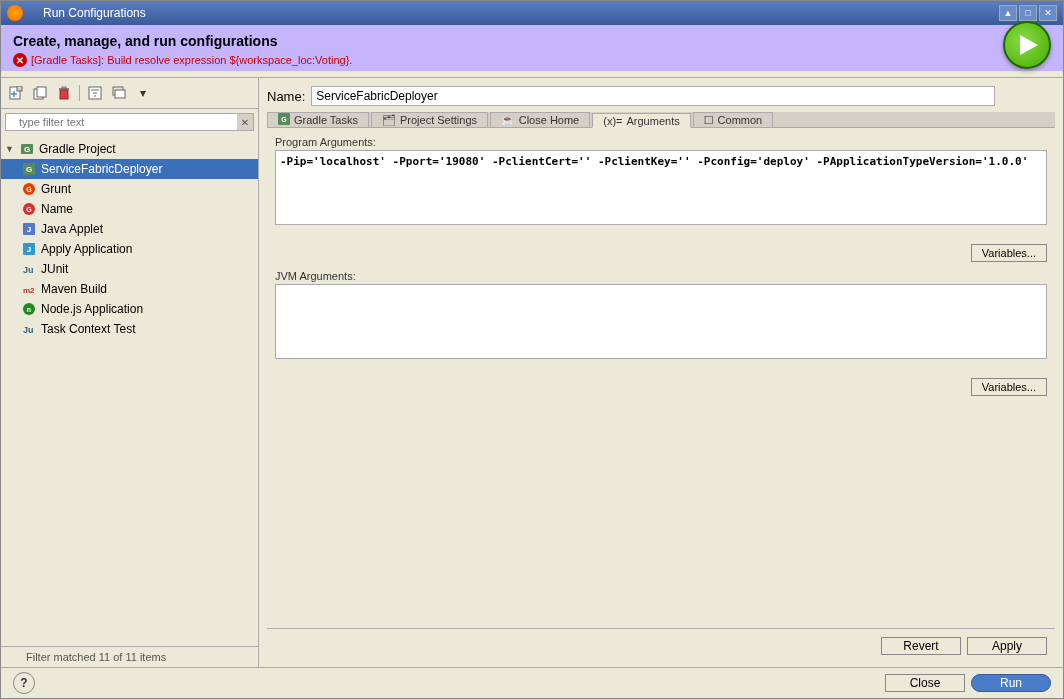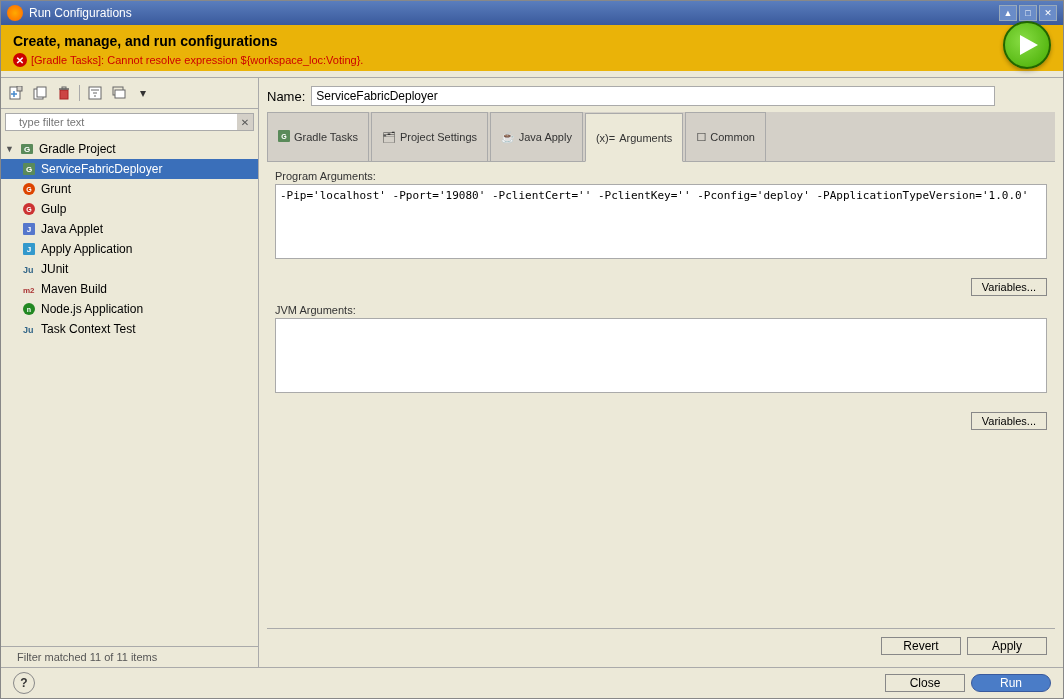--- a/index.html
+++ b/index.html
@@ -27,21 +27,21 @@
       padding: 3px 6px;
       display: flex;
       align-items: center;
       justify-content: space-between;
       height: 24px;
     }
 
     .title-bar-left {
       display: flex;
       align-items: center;
-      gap: 6px;
+      gap: 20px;
     }
 
     .title-bar-icon {
       width: 16px;
       height: 16px;
       background: radial-gradient(circle, #ffaa00, #ff6600);
       border-radius: 50%;
       display: flex;
       align-items: center;
       justify-content: center;
@@ -65,21 +65,21 @@
       color: white;
       font-size: 9px;
       cursor: pointer;
       display: flex;
       align-items: center;
       justify-content: center;
     }
 
     .header-section {
       padding: 8px 12px 4px 12px;
-      background: #eab308;
+      background: #c4b5fd;
     }
 
     .header-title {
       font-size: 14px;
       font-weight: bold;
       color: #000;
       margin-bottom: 4px;
     }
 
     .error-line {
@@ -215,21 +215,21 @@
 
     .tree-item {
       display: flex;
       align-items: center;
       padding: 2px 4px 2px 20px;
       cursor: pointer;
     }
     .tree-item.selected { background: #3a6fba; color: white; }
 
     .filter-status {
-      padding: 4px 16px;
+      padding: 4px 25px;
       font-size: 11px;
       color: #555;
       border-top: 1px solid #aaa;
     }
 
     .run-btn {
       width: 48px;
       height: 48px;
       background: radial-gradient(circle at 40% 40%, #88dd44, #44aa00);
       border-radius: 50%;
@@ -283,21 +283,21 @@
     .tabs-bar {
       display: flex;
       border-bottom: 1px solid #aaa;
       background: #d4d0c8;
     }
 
     .tab {
       display: flex;
       align-items: center;
       gap: 4px;
-      padding: 17px 10px;
+      padding: 0 10px;
       border: 1px solid #aaa;
       border-bottom: none;
       background: #d4d0c8;
       cursor: pointer;
       font-size: 11px;
       margin-right: 2px;
       color: #333;
     }
 
     .tab.active {
@@ -330,20 +330,21 @@
 
     .arg-textarea {
       width: 100%;
       border: 1px solid #aaa;
       background: white;
       padding: 4px;
       font-size: 11px;
       font-family: monospace;
       resize: none;
       outline: none;
+      font-weight: bold;
     }
 
     .variables-btn-row {
       display: flex;
       justify-content: flex-end;
       margin-top: 19px;
     }
 
     .variables-btn {
       padding: 2px 10px;
@@ -420,21 +421,21 @@
       <button class="title-btn">▲</button>
       <button class="title-btn">□</button>
       <button class="title-btn">✕</button>
     </div>
   </div>
 
   <div class="header-section" style="position:relative;">
     <div class="header-title">Create, manage, and run configurations</div>
     <div class="error-line">
       <div class="error-icon">✕</div>
-      <span>[Gradle Tasks]: Cannot resolve expression ${workspace_loc:Voting}.</span>
+      <span>[Gradle Tasks]: Build resolve expression ${workspace_loc:Voting}.</span>
     </div>
 
     <div style="position:absolute; top:-4px; right:12px;">
       <button class="run-btn">
         <div class="run-triangle"></div>
       </button>
     </div>
   </div>
   <div class="divider"></div>
 
@@ -518,21 +519,21 @@
           <span>Grunt</span>
         </div>
 
         <div class="tree-item">
           <div class="tree-icon">
             <svg width="14" height="14" viewBox="0 0 14 14">
               <circle cx="7" cy="7" r="6" fill="#cc3333"></circle>
               <text x="7" y="10" text-anchor="middle" fill="white" font-size="7" font-weight="bold">G</text>
             </svg>
           </div>
-          <span>Gulp</span>
+          <span>Name</span>
         </div>
 
         <div class="tree-item">
           <div class="tree-icon">
             <svg width="14" height="14" viewBox="0 0 14 14">
               <rect x="1" y="1" width="12" height="12" fill="#5577cc" rx="1"></rect>
               <text x="7" y="10" text-anchor="middle" fill="white" font-size="8" font-weight="bold">J</text>
             </svg>
           </div>
           <span>Java Applet</span>
@@ -606,21 +607,21 @@
             </svg>
           </span>
           <span>Gradle Tasks</span>
         </div>
         <div class="tab">
           <span>🗂</span>
           <span>Project Settings</span>
         </div>
         <div class="tab">
           <span>☕</span>
-          <span>Java Apply</span>
+          <span>Close Home</span>
         </div>
         <div class="tab active">
           <span>(x)=</span>
           <span>Arguments</span>
         </div>
         <div class="tab">
           <span>☐</span>
           <span>Common</span>
         </div>
       </div>

